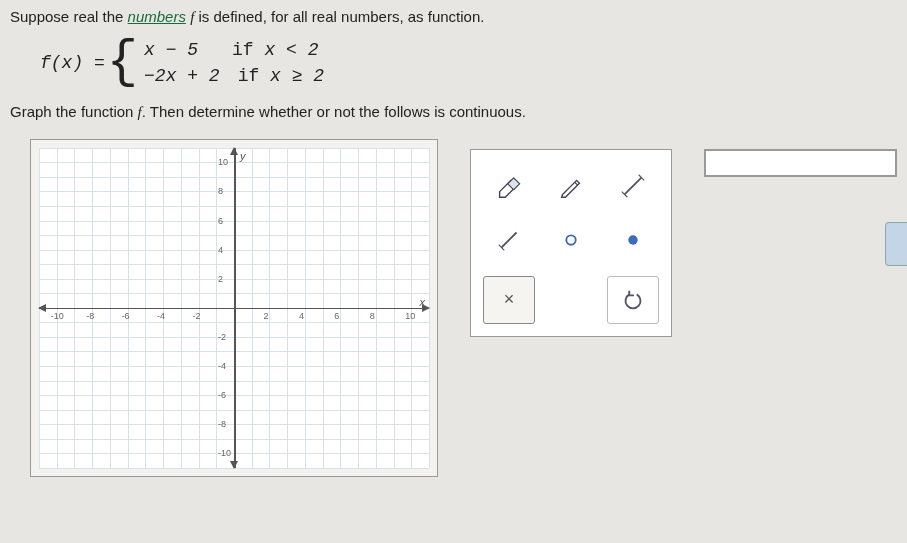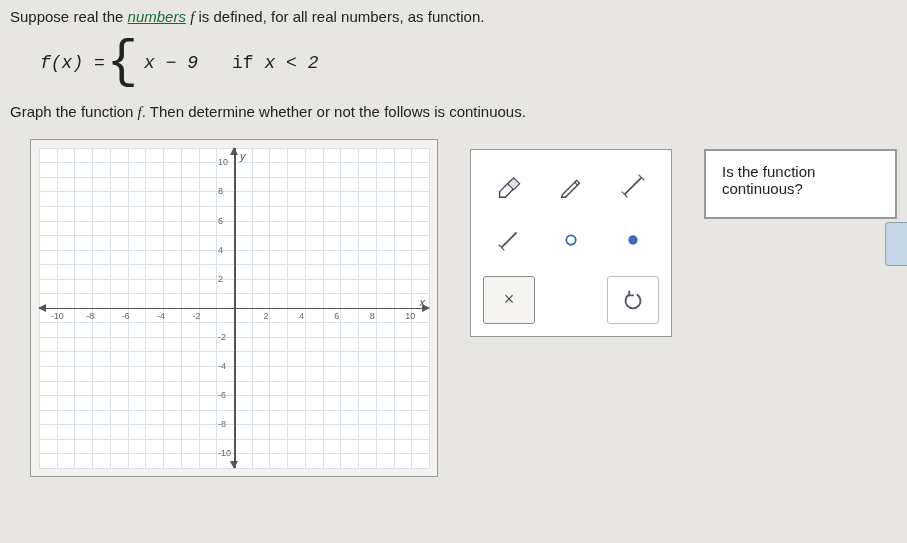--- a/index.html
+++ b/index.html
@@ -43,22 +43,26 @@
 
 <div class="intro">
   <span>Suppose real the </span><a class="link">numbers</a><span> </span><span style="font-style:italic;font-family:'Times New Roman',serif">f</span><span> is defined, for all real numbers, as function.</span>
 </div>
 
 <div class="fn-def">
   <span>f(x) =</span>
   <span class="brace">{</span>
   <div class="pieces">
     <div class="piece">
-      <span style="min-width:70px">x − 9</span>
+      <span style="min-width:70px">x − 5</span>
       <span class="cond"><span>if </span><span class="var">x &lt; 2</span></span>
+    </div>
+    <div class="piece">
+      <span style="min-width:70px">−2x + 2</span>
+      <span class="cond"><span>if </span><span class="var">x ≥ 2</span></span>
     </div>
   </div>
 </div>
 
 <div class="instr2">
   <span>Graph the function </span><span class="fvar">f</span><span>. Then determine whether or not the follows is continuous.</span>
 </div>
 
 <div class="lower">
   <div class="graph-wrap">
@@ -189,17 +193,16 @@
       <div class="tool tool-rs">
         <svg viewBox="0 0 32 32">
             <path d="M20 10 A8 8 0 1 1 12 10" fill="none" stroke="#556" stroke-width="2"></path>
             <path d="M12 6 L12 11 L17 11" fill="none" stroke="#556" stroke-width="2"></path>
           </svg>
       </div>
     </div>
   </div>
 
   <div class="qbox">
-    <div class="qt">Is the function continuous?</div>
   </div>
 </div>
 
 <div class="sidebtn"></div>
 
 </body></html>

